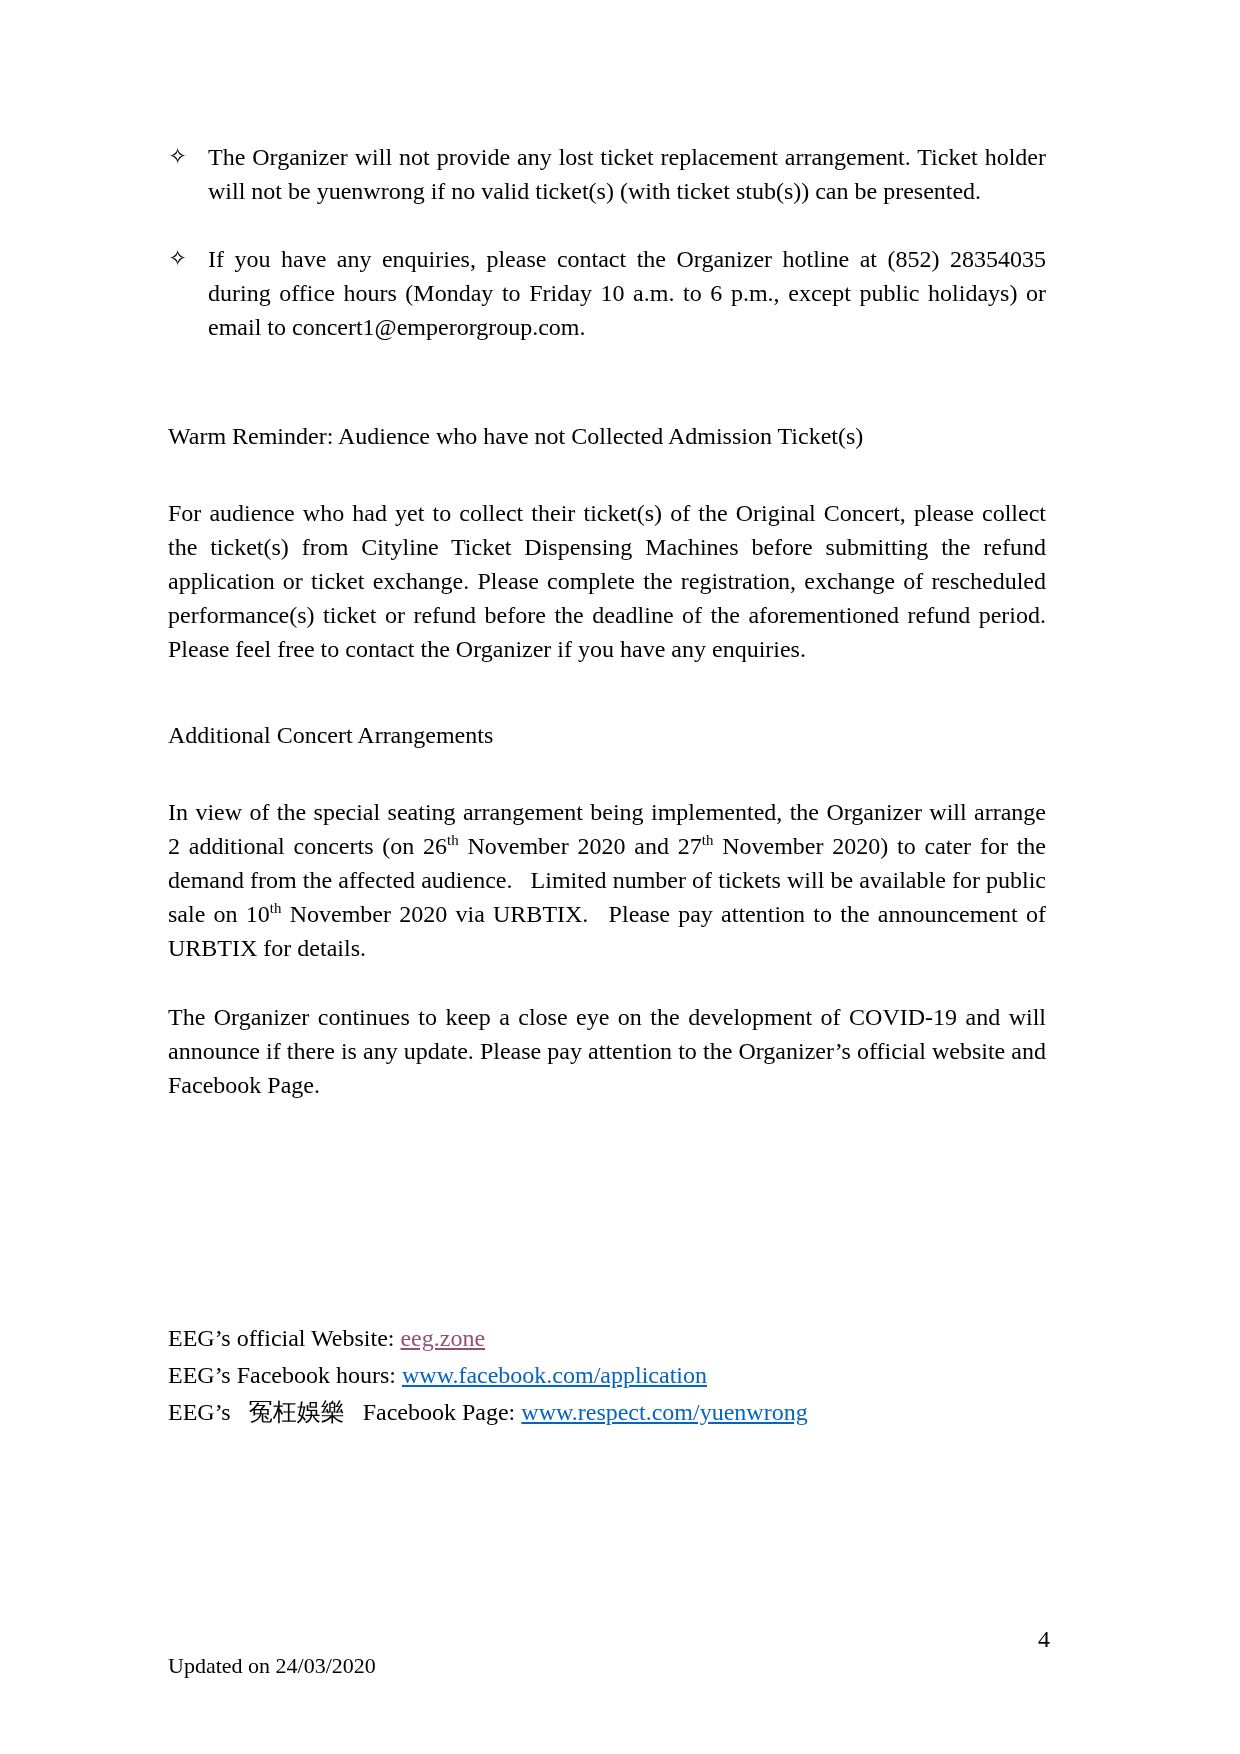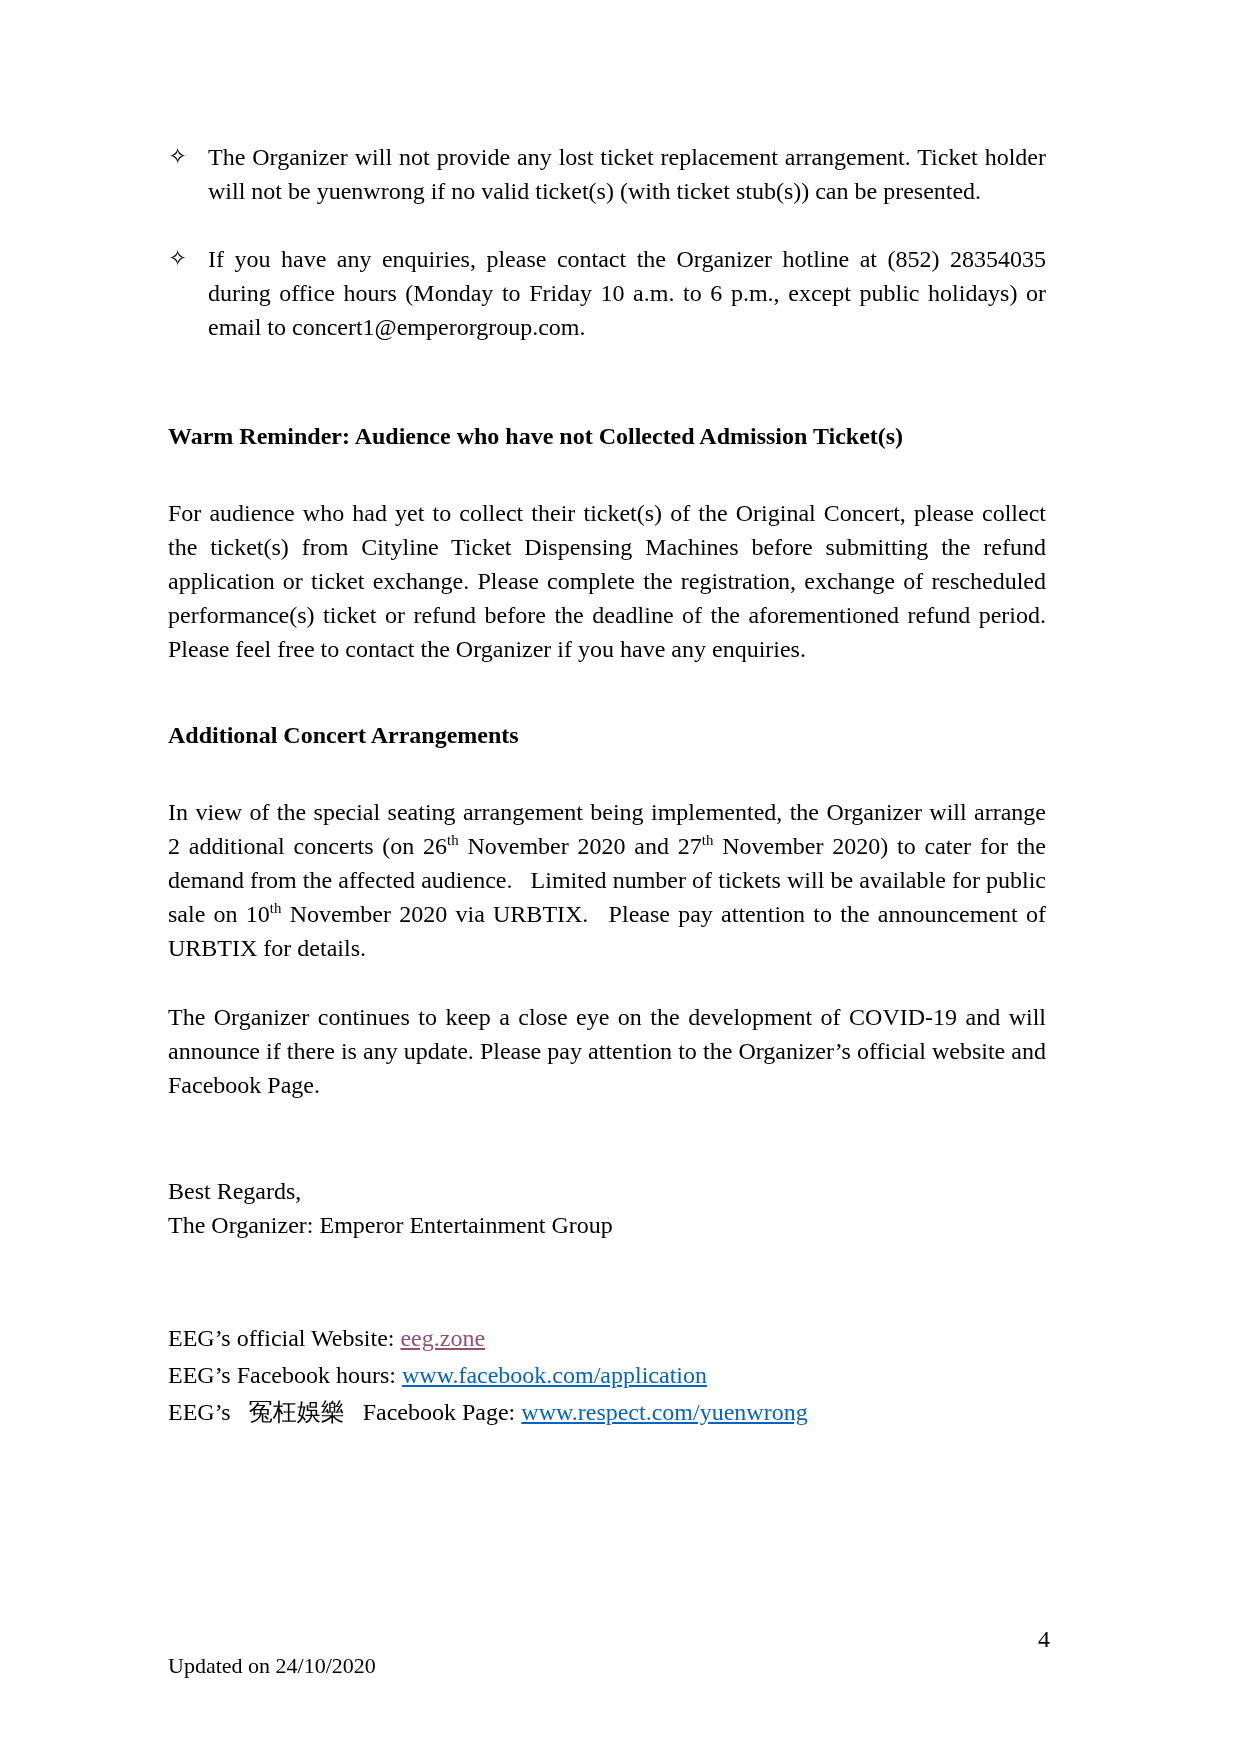--- a/index.html
+++ b/index.html
@@ -17,21 +17,21 @@
   .abs { position: absolute; left: 168px; width: 878px; }
   .just { text-align: justify; text-justify: inter-word; }
   .bullet-row { display: flex; }
   .bullet-glyph {
     flex: 0 0 40px;
     font-size: 23px;
     line-height: 34px;
     color: #000;
   }
   .bullet-text { flex: 1 1 auto; }
-  .heading { font-weight: bold; }
+  .heading { font-weight: normal; }
   .rich sup, sup {
     font-size: 0.62em;
     line-height: 0;
     vertical-align: super;
   }
   .link-line { line-height: 37px; white-space: nowrap; }
   .doc-link { text-decoration: underline; cursor: pointer; }
   .page-number { position: absolute; right: 190px; top: 1624px; line-height: 30px; }
   .footer-note { position: absolute; left: 168px; top: 1652px; font-size: 22px; line-height: 28px; }
 </style>
@@ -53,35 +53,31 @@
   <div class="abs heading" style="top:419px;">Warm Reminder: Audience who have not Collected Admission Ticket(s)</div>
 
   <div class="abs just" style="top:496px;">For audience who had yet to collect their ticket(s) of the Original Concert, please collect the ticket(s) from Cityline Ticket Dispensing Machines before submitting the refund application or ticket exchange. Please complete the registration, exchange of rescheduled performance(s) ticket or refund before the deadline of the aforementioned refund period. Please feel free to contact the Organizer if you have any enquiries.</div>
 
   <div class="abs heading" style="top:718px;">Additional Concert Arrangements</div>
 
   <div class="abs just rich" style="top:795px;"><span>In view of the special seating arrangement being implemented, the Organizer will arrange 2 additional concerts (on 26</span><sup>th</sup><span> November 2020 and 27</span><sup>th</sup><span> November 2020) to cater for the demand from the affected audience.  Limited number of tickets will be available for public sale on 10</span><sup>th</sup><span> November 2020 via URBTIX.  Please pay attention to the announcement of URBTIX for details.</span></div>
 
   <div class="abs just" style="top:1000px;">The Organizer continues to keep a close eye on the development of COVID-19 and will announce if there is any update. Please pay attention to the Organizer’s official website and Facebook Page.</div>
 
-  <div class="abs" style="top:1174px;">
-    <div>Best Regards,</div>
-    <div>The Organizer: Emperor Entertainment Group</div>
-  </div>
 
   <div class="abs" style="top:1320px;">
     <div class="link-line">
       <span>EEG’s official Website: </span><span class="doc-link" style="color: rgb(149, 79, 114); margin-top: 20px;">eeg.zone</span>
     </div>
     <div class="link-line">
       <span>EEG’s Facebook hours: </span><span class="doc-link" style="color: rgb(5, 99, 193);">www.facebook.com/application</span>
     </div>
     <div class="link-line">
       <span>EEG’s  冤枉娛樂  Facebook Page: </span><span class="doc-link" style="color: rgb(5, 99, 193);">www.respect.com/yuenwrong</span>
     </div>
   </div>
 
 
   <div class="page-number">4</div>
 
-  <div class="footer-note">Updated on 24/10/2020</div>
+  <div class="footer-note">Updated on 24/03/2020</div>
 
 </div>
 
 </body></html>

